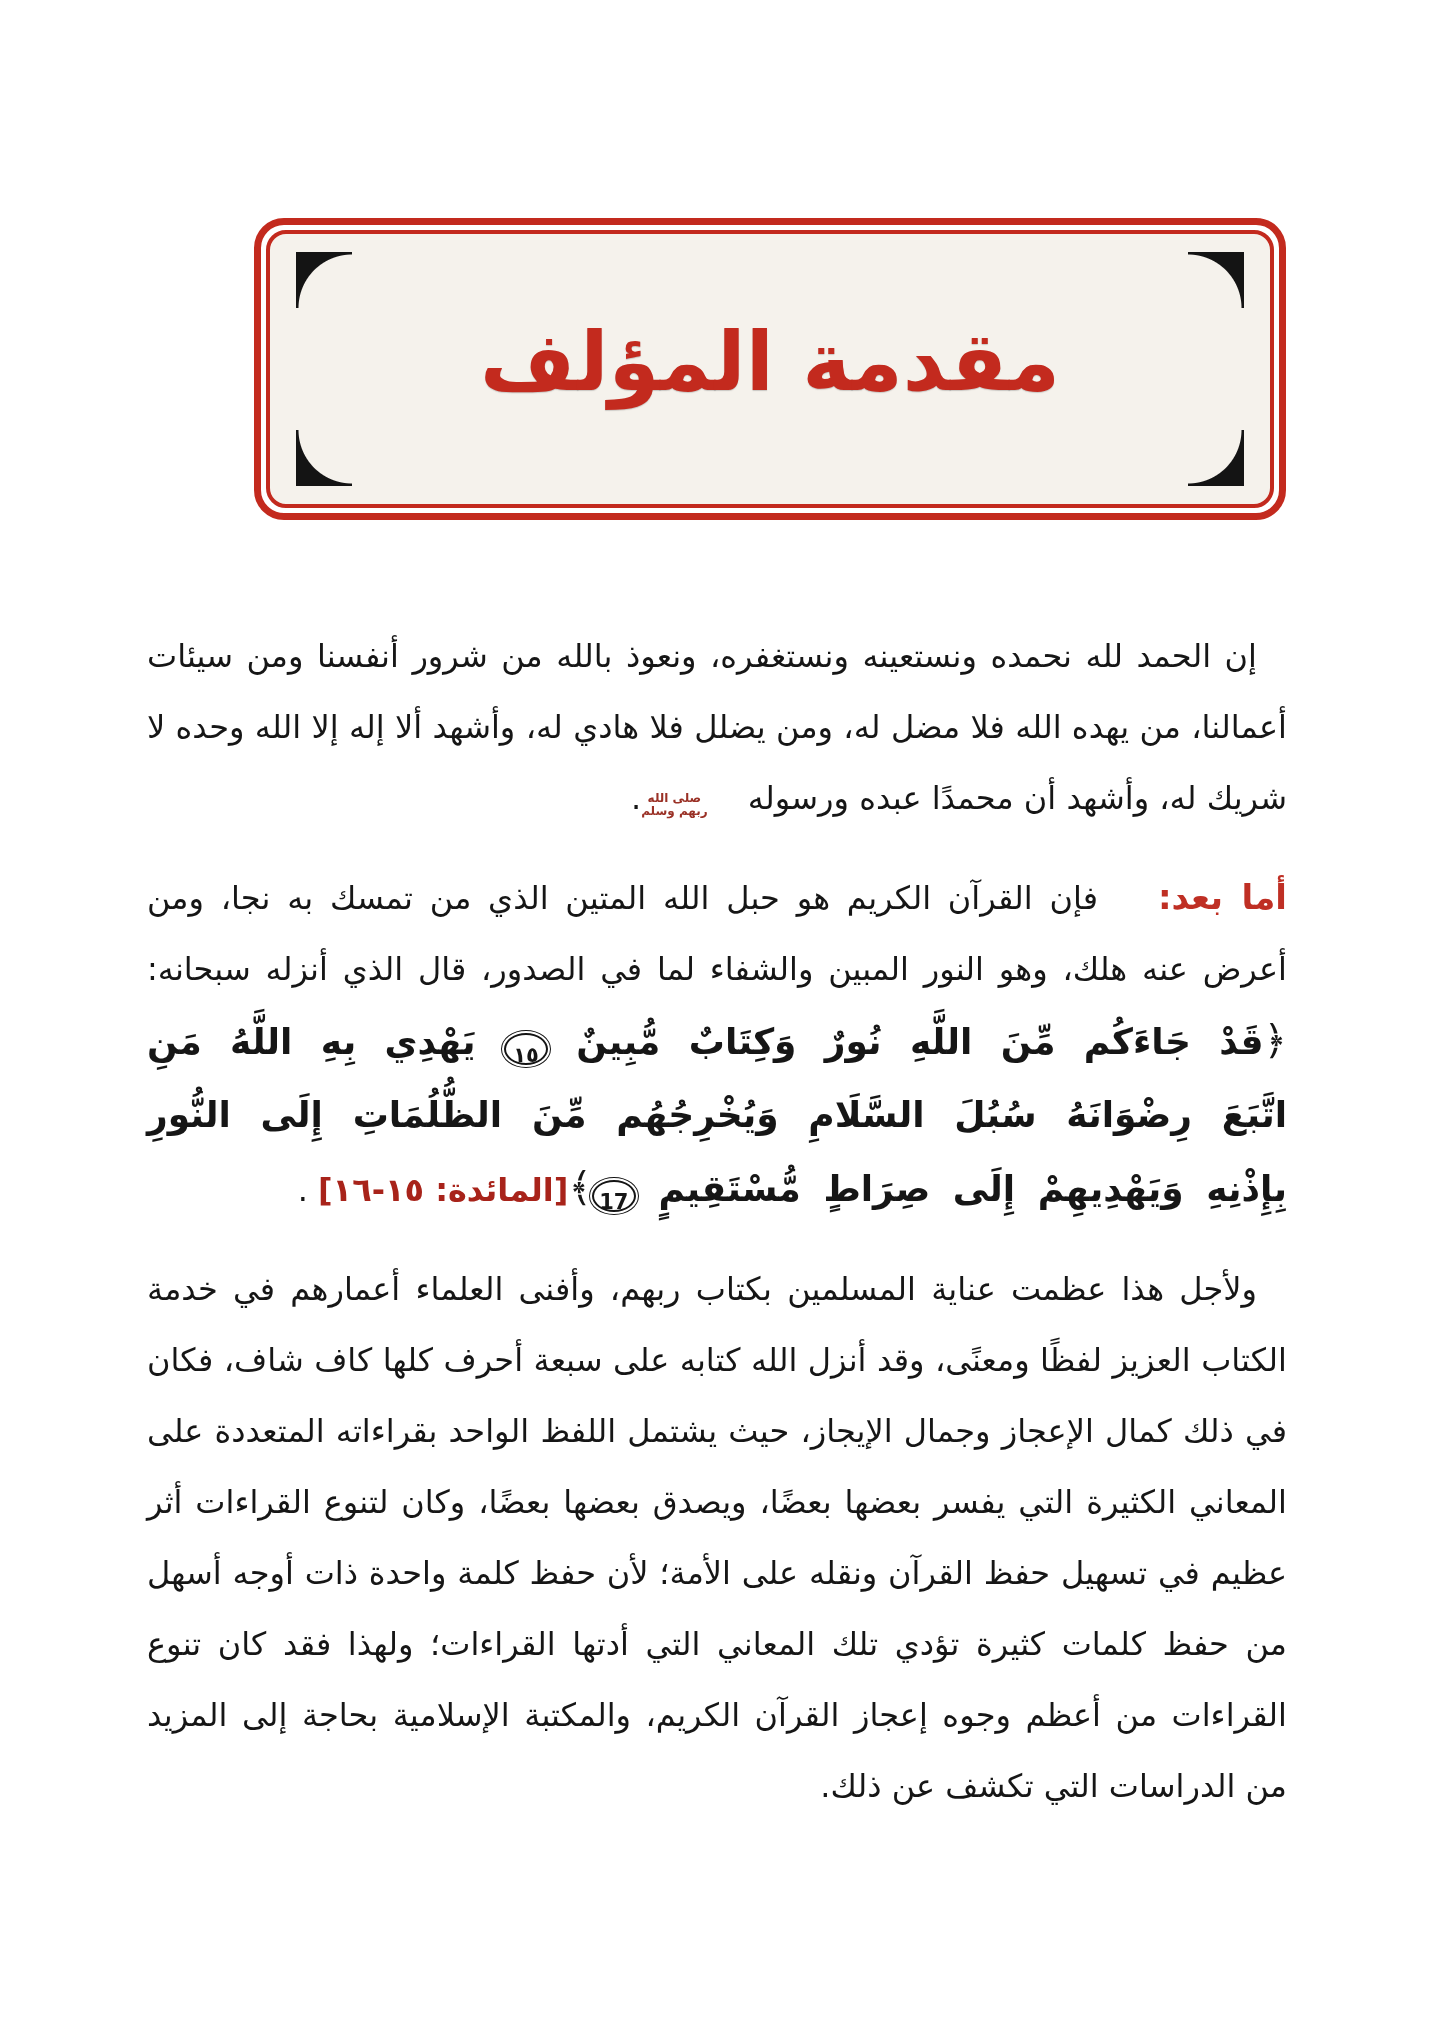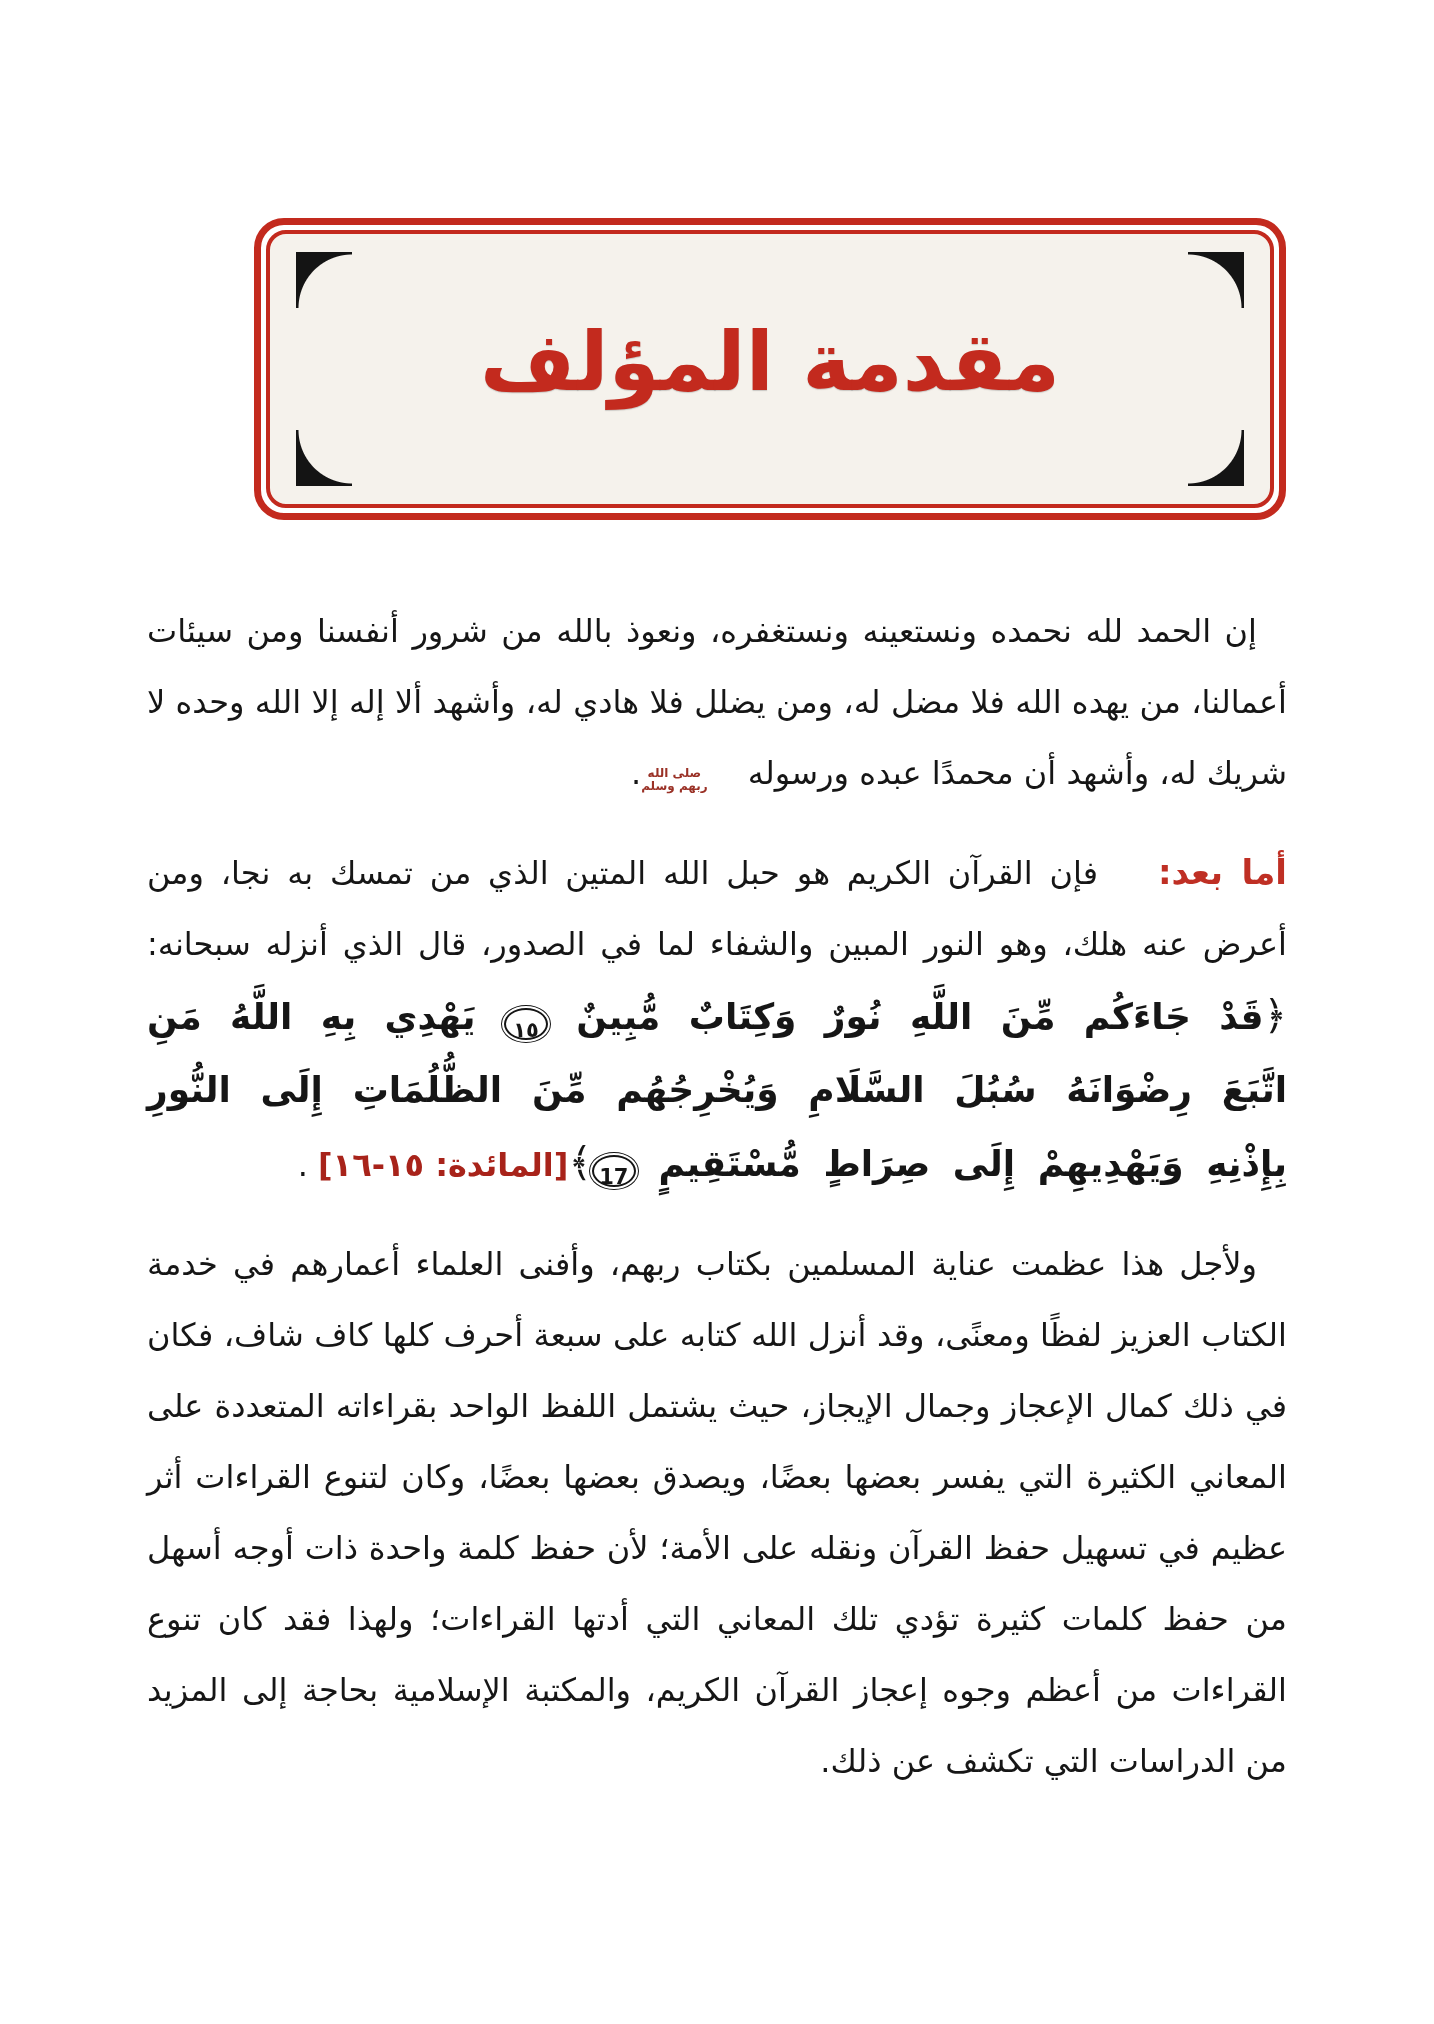--- a/index.html
+++ b/index.html
@@ -67,21 +67,21 @@
     font-weight:bold;
     color:var(--accent-red,#c32a1e);
     letter-spacing:1px;
     text-shadow:0 1px 1px rgba(120,120,120,.35);
     line-height:1;
     padding-bottom:14px;
   }
   
   .content{
     position:absolute;
-    top:596px;
+    top:621px;
     right:147px;
     width:1140px;
     direction:rtl;
     text-align:justify;
     font-size:32px;
     line-height:71px;
     color:var(--ink,#161616);
   }
   .content p{margin:0 0 28px 0;}
   .content p.indent{text-indent:30px;}

